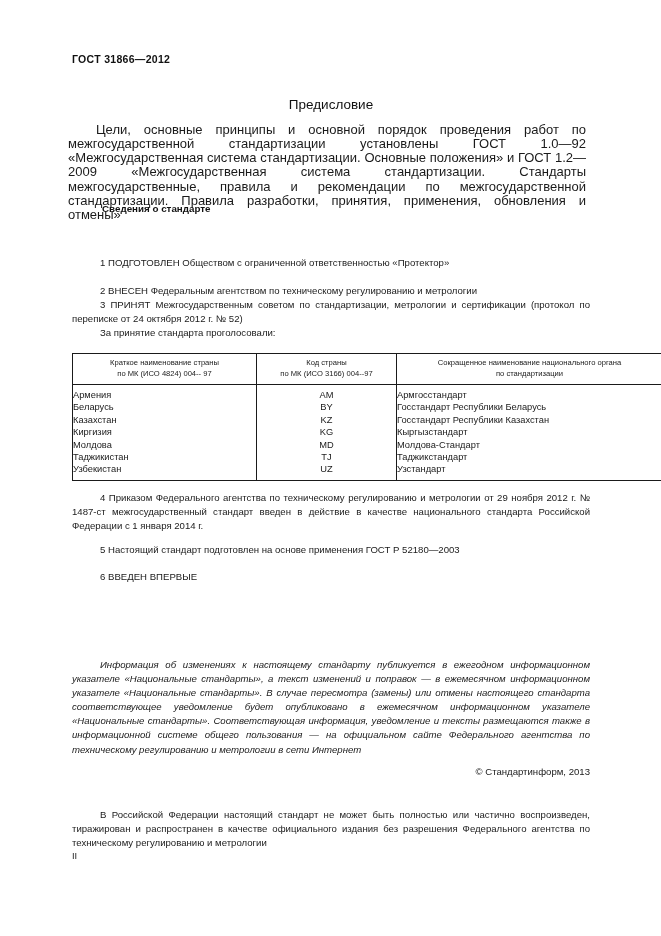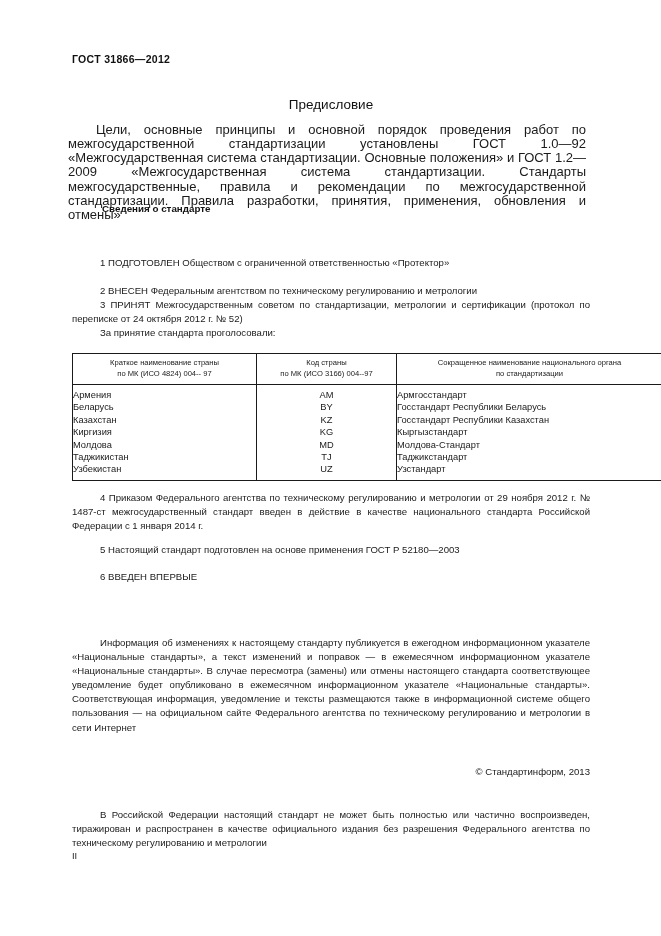--- a/index.html
+++ b/index.html
@@ -126,24 +126,25 @@
   td.c-name { width: 171px; padding-left: 32px; }
   td.c-code { width: 127px; text-align: center; }
   td.c-org  { padding-left: 44px; }
   th.h-name { width: 171px; }
   th.h-code { width: 127px; }
 
   
   .notice {
     position: absolute;
     left: 72px;
-    top: 626px;
-    width: 518px;
-    font-size: 9.6px;
-    line-height: 14.15px;
+    top: 648px;
+    width: 518px;
+    font-size: 9.6px;
+    line-height: 14.15px;
+    font-style: italic;
     text-align: justify;
     text-indent: 28px;
     color: #1a1a1a;
   }
 
   .copyright {
     position: absolute;
     left: 72px;
     top: 766px;
     width: 518px;

